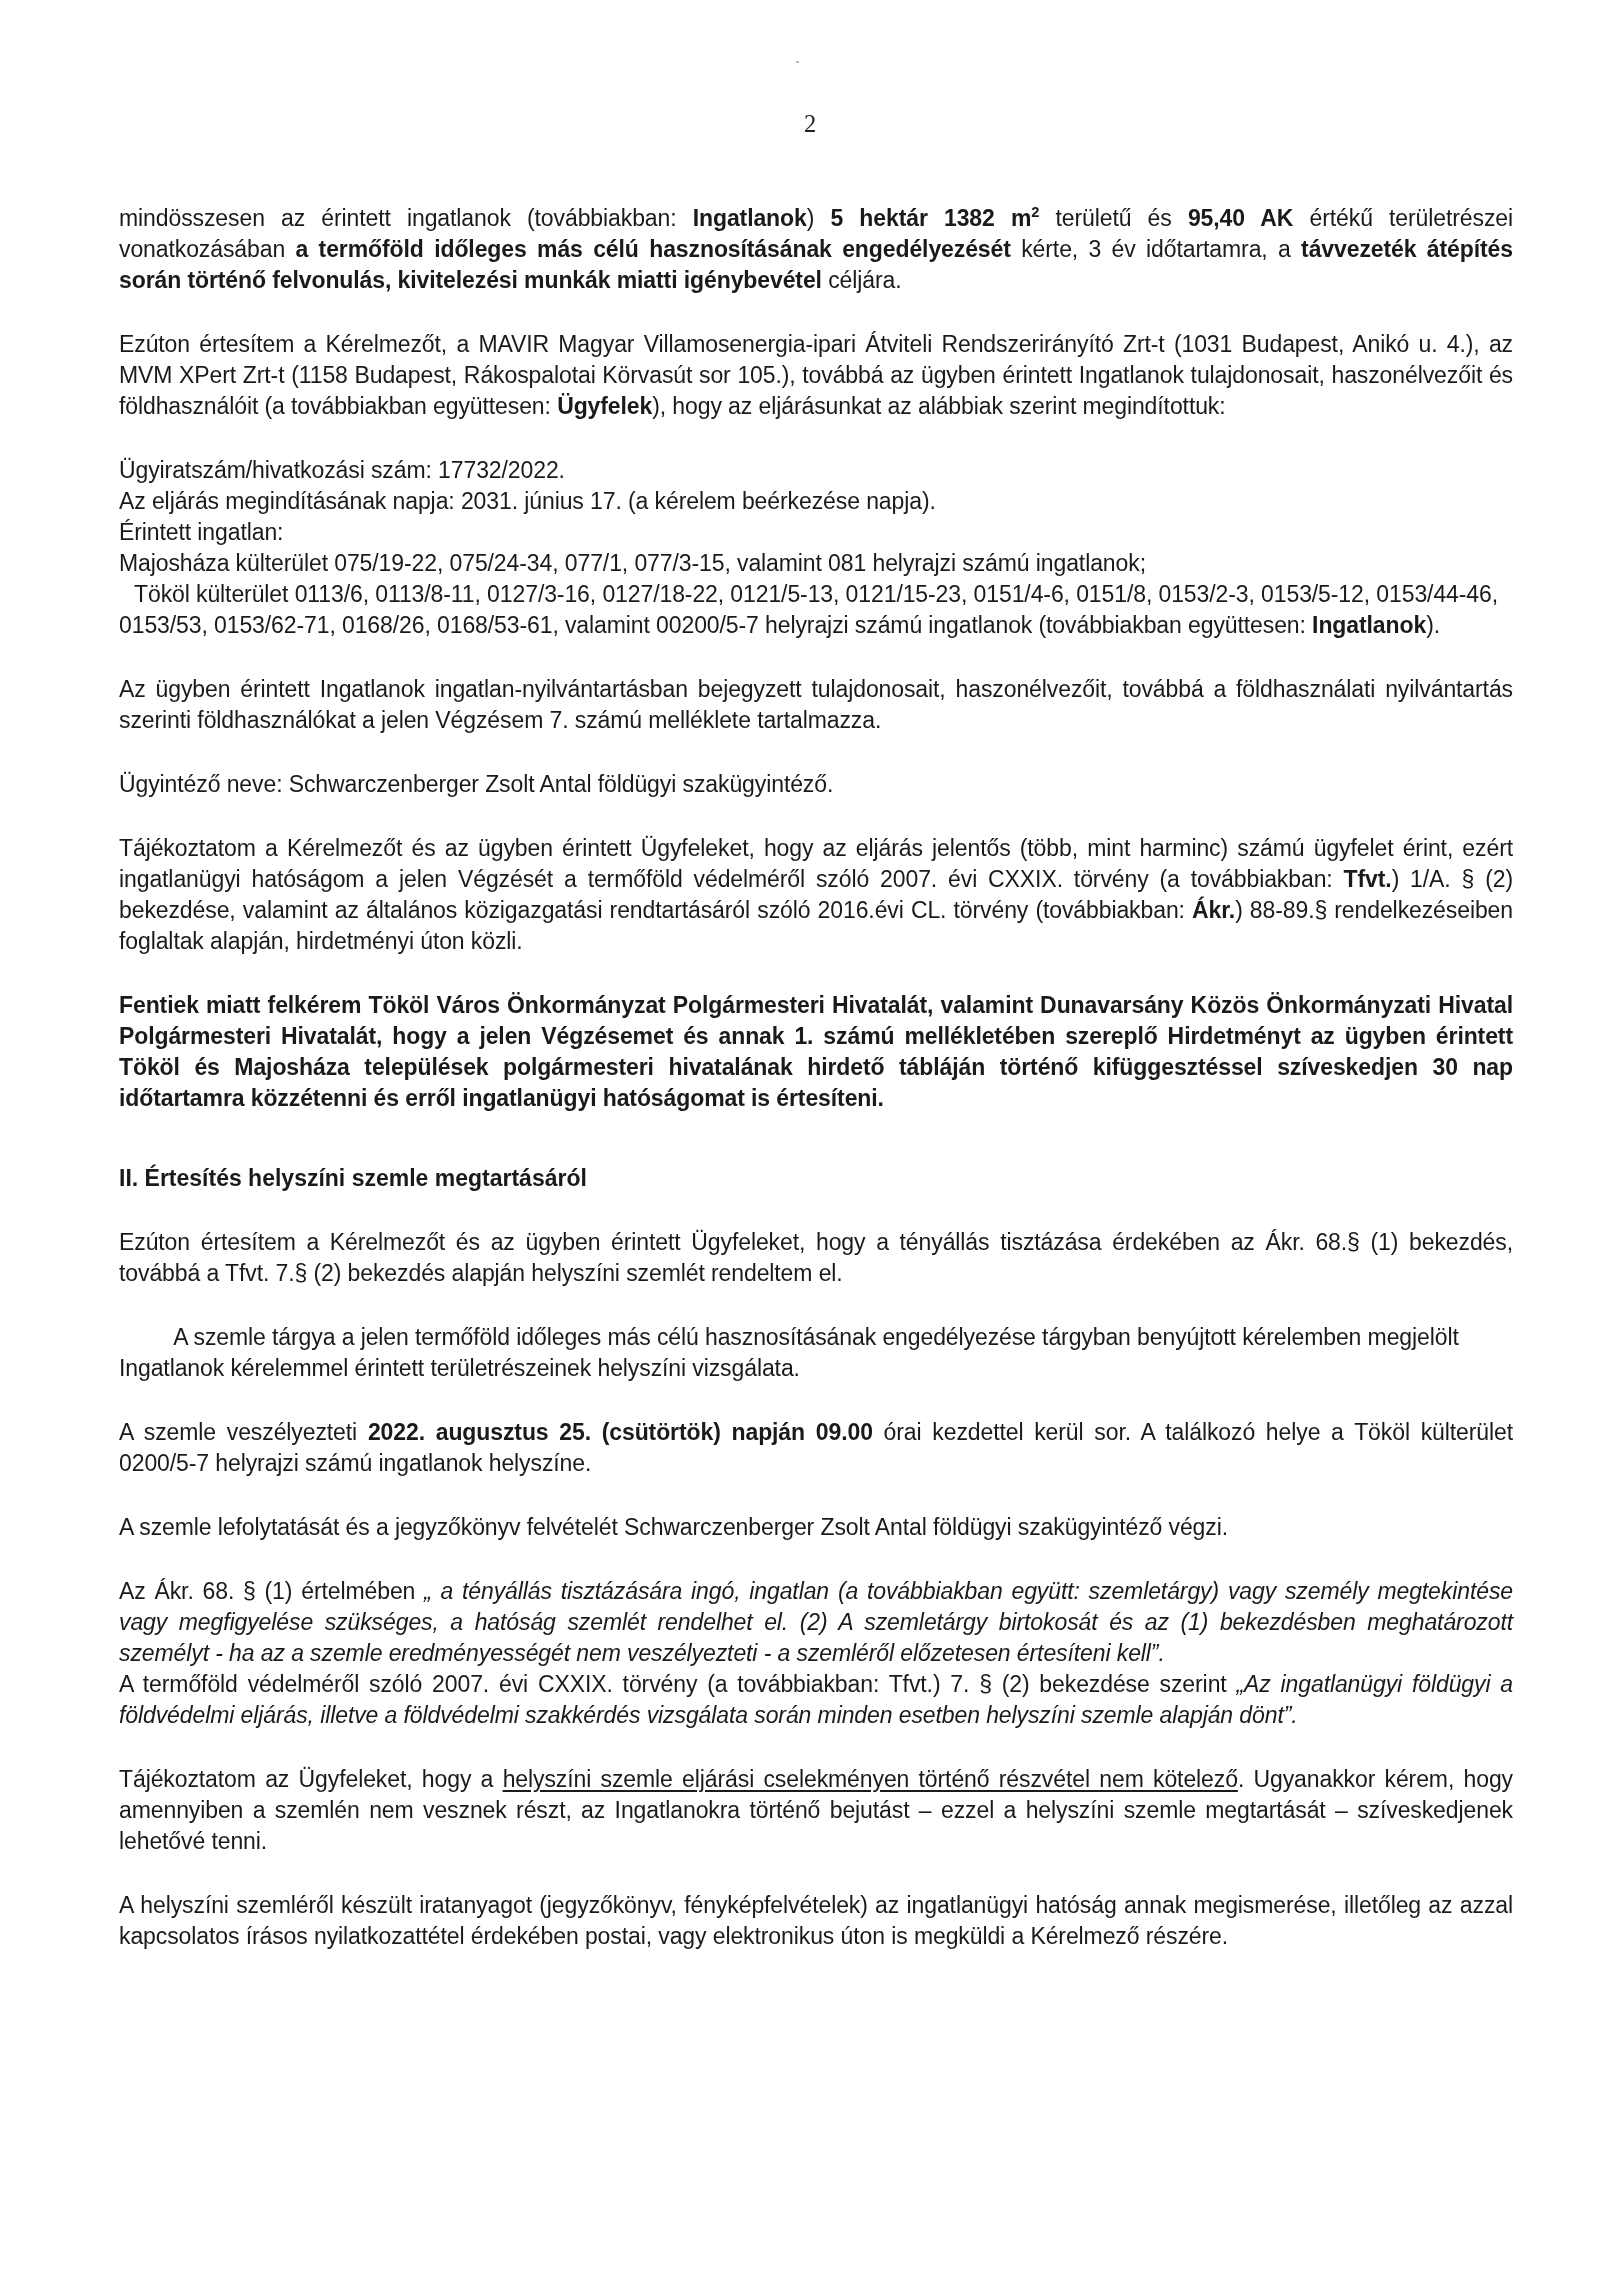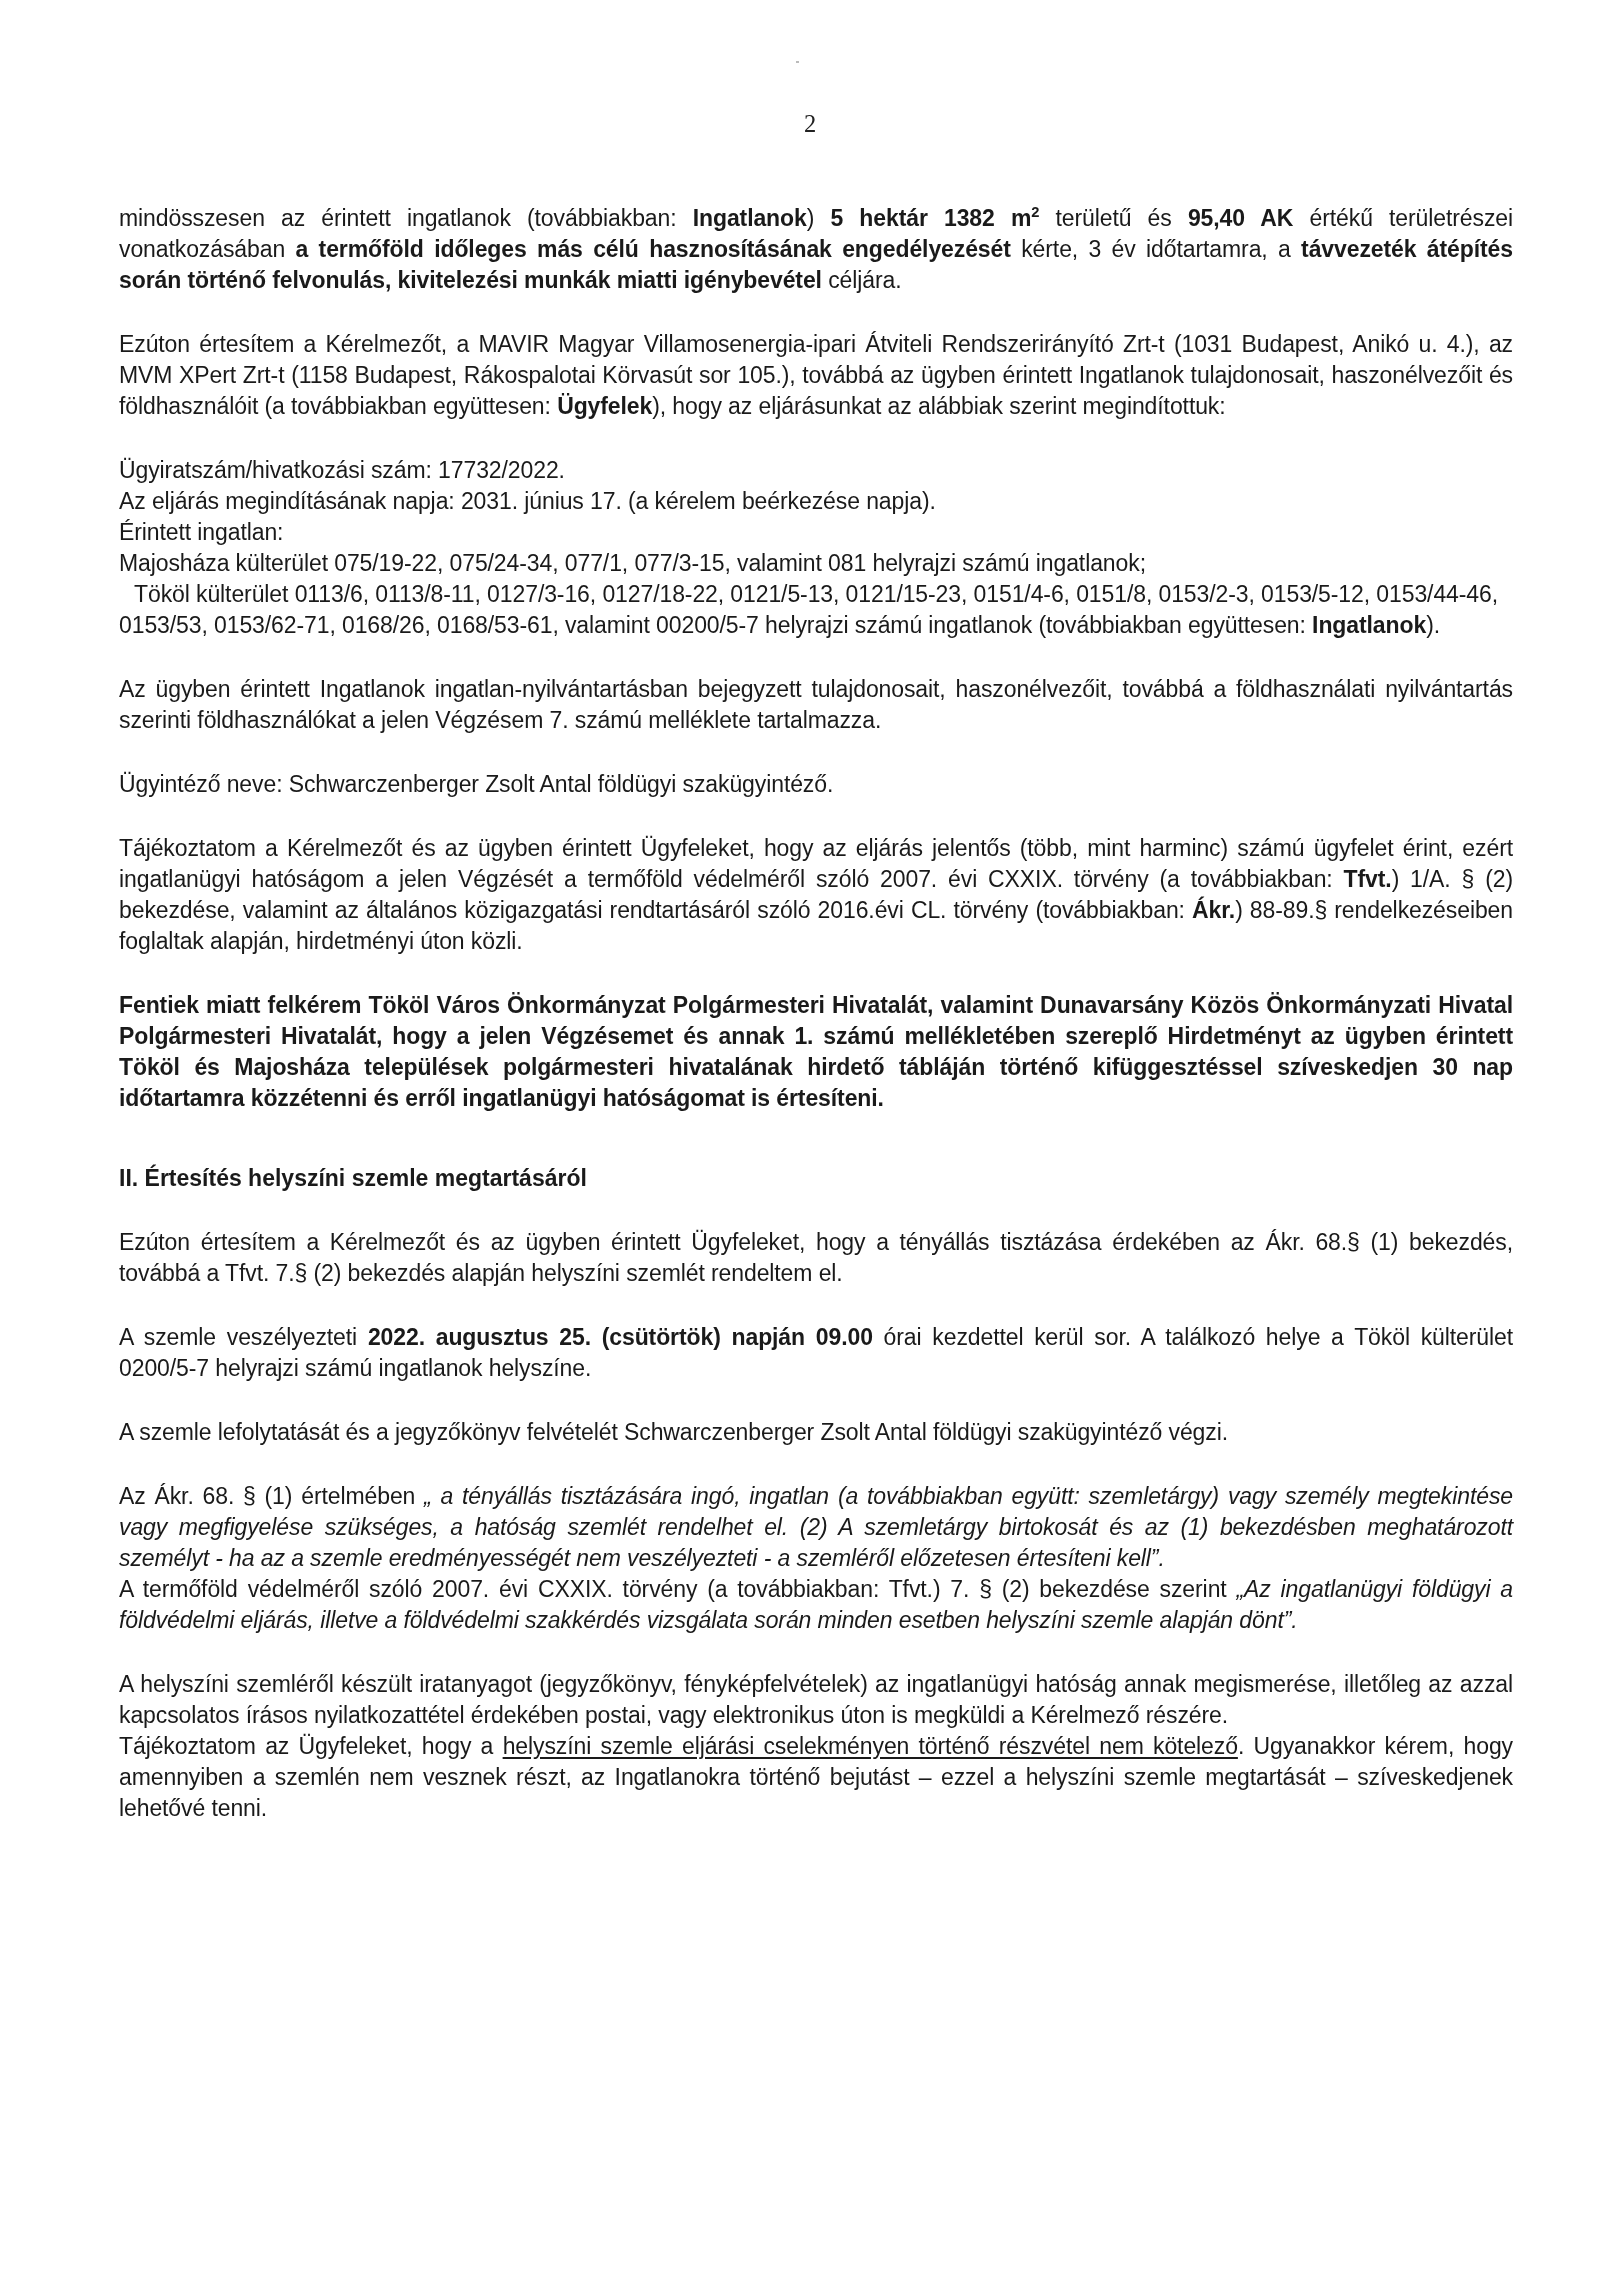--- a/index.html
+++ b/index.html
@@ -47,22 +47,23 @@
         <p class="para left gap-none"><span class="">Majosháza külterület 075/19-22, 075/24-34, 077/1, 077/3-15, valamint 081 helyrajzi számú ingatlanok;</span></p>
         <p class="para left gap-md"><span class="">Tököl külterület 0113/6, 0113/8-11, 0127/3-16, 0127/18-22, 0121/5-13, 0121/15-23, 0151/4-6, 0151/8, 0153/2-3, 0153/5-12, 0153/44-46, 0153/53, 0153/62-71, 0168/26, 0168/53-61, valamint 00200/5-7 helyrajzi számú ingatlanok (továbbiakban együttesen: </span><span class="b">Ingatlanok</span><span class="">).</span></p>
         <p class="para gap-md"><span class="">Az ügyben érintett Ingatlanok ingatlan-nyilvántartásban bejegyzett tulajdonosait, haszonélvezőit, továbbá a földhasználati nyilvántartás szerinti földhasználókat a jelen Végzésem 7. számú melléklete tartalmazza.</span></p>
         <p class="para left gap-md"><span class="">Ügyintéző neve: Schwarczenberger Zsolt Antal földügyi szakügyintéző.</span></p>
         <p class="para gap-md"><span class="">Tájékoztatom a Kérelmezőt és az ügyben érintett Ügyfeleket, hogy az eljárás jelentős (több, mint harminc) számú ügyfelet érint, ezért ingatlanügyi hatóságom a jelen Végzését a termőföld védelméről szóló 2007. évi CXXIX. törvény (a továbbiakban: </span><span class="b">Tfvt.</span><span class="">) 1/A. § (2) bekezdése, valamint az általános közigazgatási rendtartásáról szóló 2016.évi CL. törvény (továbbiakban: </span><span class="b">Ákr.</span><span class="">) 88-89.§ rendelkezéseiben foglaltak alapján, hirdetményi úton közli.</span></p>
         <p class="para gap-none"><span class="b">Fentiek miatt felkérem Tököl Város Önkormányzat Polgármesteri Hivatalát, valamint Dunavarsány Közös Önkormányzati Hivatal Polgármesteri Hivatalát, hogy a jelen Végzésemet és annak 1. számú mellékletében szereplő Hirdetményt az ügyben érintett Tököl és Majosháza települések polgármesteri hivatalának hirdető tábláján történő kifüggesztéssel szíveskedjen 30 nap időtartamra közzétenni és erről ingatlanügyi hatóságomat is értesíteni.</span></p>
       </div>
     <div class="heading">II. Értesítés helyszíni szemle megtartásáról</div>
     <div>
         <p class="para gap-md"><span class="">Ezúton értesítem a Kérelmezőt és az ügyben érintett Ügyfeleket, hogy a tényállás tisztázása érdekében az Ákr. 68.§ (1) bekezdés, továbbá a Tfvt. 7.§ (2) bekezdés alapján helyszíni szemlét rendeltem el.</span></p>
+        <p class="para left gap-md"><span class="">A szemle tárgya a jelen termőföld időleges más célú hasznosításának engedélyezése tárgyban benyújtott kérelemben megjelölt Ingatlanok kérelemmel érintett területrészeinek helyszíni vizsgálata.</span></p>
         <p class="para gap-md"><span class="">A szemle veszélyezteti </span><span class="b">2022. augusztus 25. (csütörtök) napján 09.00</span><span class=""> órai kezdettel kerül sor. A találkozó helye a Tököl külterület 0200/5-7 helyrajzi számú ingatlanok helyszíne.</span></p>
         <p class="para left gap-md"><span class="">A szemle lefolytatását és a jegyzőkönyv felvételét Schwarczenberger Zsolt Antal földügyi szakügyintéző végzi.</span></p>
         <p class="para gap-none"><span class="">Az Ákr. 68. § (1) értelmében </span><span class="i">„ a tényállás tisztázására ingó, ingatlan (a továbbiakban együtt: szemletárgy) vagy személy megtekintése vagy megfigyelése szükséges, a hatóság szemlét rendelhet el. (2) A szemletárgy birtokosát és az (1) bekezdésben meghatározott személyt - ha az a szemle eredményességét nem veszélyezteti - a szemléről előzetesen értesíteni kell”.</span></p>
         <p class="para gap-md"><span class="">A termőföld védelméről szóló 2007. évi CXXIX. törvény (a továbbiakban: Tfvt.) 7. § (2) bekezdése szerint </span><span class="i">„Az ingatlanügyi földügyi a földvédelmi eljárás, illetve a földvédelmi szakkérdés vizsgálata során minden esetben helyszíni szemle alapján dönt”.</span></p>
+        <p class="para gap-md"><span class="">Tájékoztatom az Ügyfeleket, hogy a </span><span class="u">helyszíni szemle eljárási cselekményen történő részvétel nem kötelező</span><span class="">. Ugyanakkor kérem, hogy amennyiben a szemlén nem vesznek részt, az Ingatlanokra történő bejutást – ezzel a helyszíni szemle megtartását – szíveskedjenek lehetővé tenni.</span></p>
         <p class="para gap-none"><span class="">A helyszíni szemléről készült iratanyagot (jegyzőkönyv, fényképfelvételek) az ingatlanügyi hatóság annak megismerése, illetőleg az azzal kapcsolatos írásos nyilatkozattétel érdekében postai, vagy elektronikus úton is megküldi a Kérelmező részére.</span></p>
-        <p class="para gap-md"><span class="">Tájékoztatom az Ügyfeleket, hogy a </span><span class="u">helyszíni szemle eljárási cselekményen történő részvétel nem kötelező</span><span class="">. Ugyanakkor kérem, hogy amennyiben a szemlén nem vesznek részt, az Ingatlanokra történő bejutást – ezzel a helyszíni szemle megtartását – szíveskedjenek lehetővé tenni.</span></p>
       </div>
   </div>
 </div>
 
 
 </body></html>

